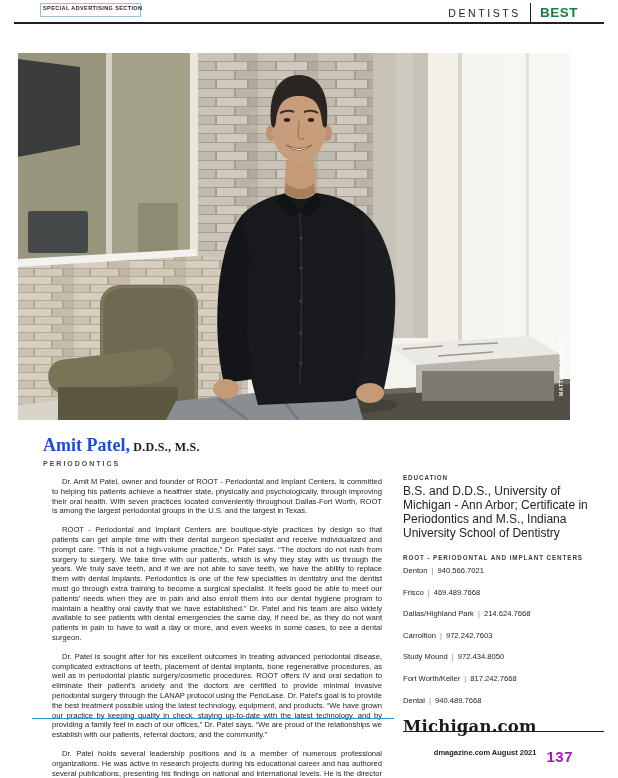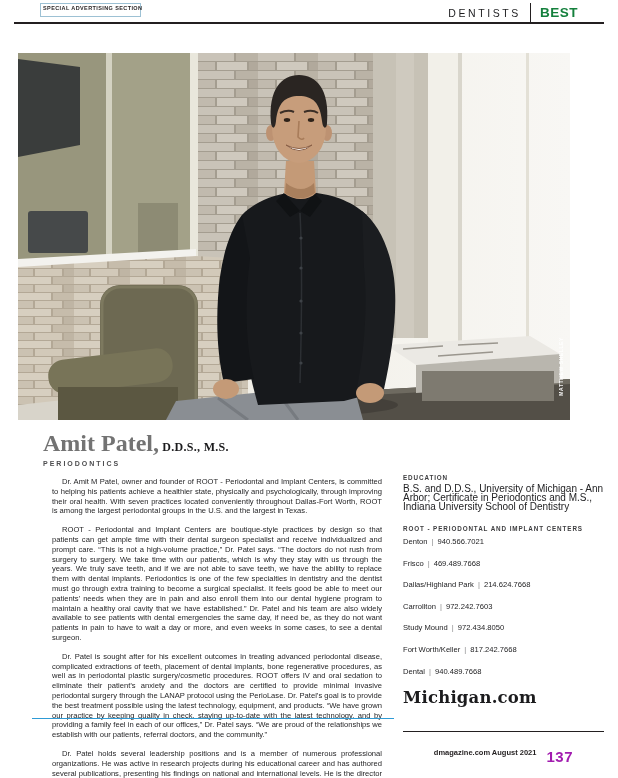--- a/index.html
+++ b/index.html
@@ -20,36 +20,36 @@
   
   .photo{position:absolute;left:18px;top:53px;width:552px;height:367px;margin:0;}
   .photo svg{display:block;}
   .photo-credit{position:absolute;right:6px;bottom:24px;writing-mode:vertical-rl;
                 transform:rotate(180deg);font-size:5px;letter-spacing:.6px;color:#ffffff;
                 opacity:.92;font-weight:bold;}
 
   
   .name-block{position:absolute;left:43px;top:430px;}
   .doctor-name{font-family:"Liberation Serif","DejaVu Serif",serif;font-weight:bold;
-               font-size:24px;color:#737373;display:inline;}
+               font-size:18px;color:#1d4ed8;display:inline;}
   .doctor-creds{font-family:"Liberation Serif","DejaVu Serif",serif;font-weight:bold;
                 font-size:12px;color:#1b1b1d;display:inline;letter-spacing:.3px;}
   .specialty{margin-top:3px;font-size:7px;font-weight:bold;letter-spacing:2px;color:#4d4d4f;}
 
   
   .body-col{position:absolute;left:43px;top:468px;width:348px;}
   .body-col p{margin:9px;font-size:7.6px;line-height:9.8px;text-align:justify;
               text-indent:10px;color:#1f1f21;}
   .annotation-line{position:absolute;left:-11px;top:250px;width:362px;height:1px;
                    background:#2e9bd6;}
 
   
   .sidebar{position:absolute;left:403px;top:474px;width:202px;}
   .sb-heading{font-size:6.3px;font-weight:bold;letter-spacing:.9px;color:#3d3d3f;}
-  .sb-edu{margin-top:3px;font-size:10px;line-height:9px;color:#232325;}
+  .sb-edu{margin-top:3px;font-size:12px;line-height:14px;color:#232325;}
   .sb-heading2{margin-top:14px;margin-bottom:5px;}
   .loc-row{margin-bottom:12.6px;font-size:7.6px;color:#232325;}
   .loc-sep{margin:0 4px;color:#8a8a8c;font-weight:300;}
   .website{margin-top:0px;font-family:"DejaVu Serif","Liberation Serif",serif;
            font-weight:bold;font-size:16.5px;color:#1b1b1d;letter-spacing:.2px;}
 
   
   .footer-rule{position:absolute;left:403px;top:731px;width:201px;height:1px;background:#231f20;}
   .footer{position:absolute;right:45px;top:748px;display:flex;align-items:flex-start;gap:10px;}
   .footer-mag{font-size:7.5px;font-weight:bold;color:#231f20;}

